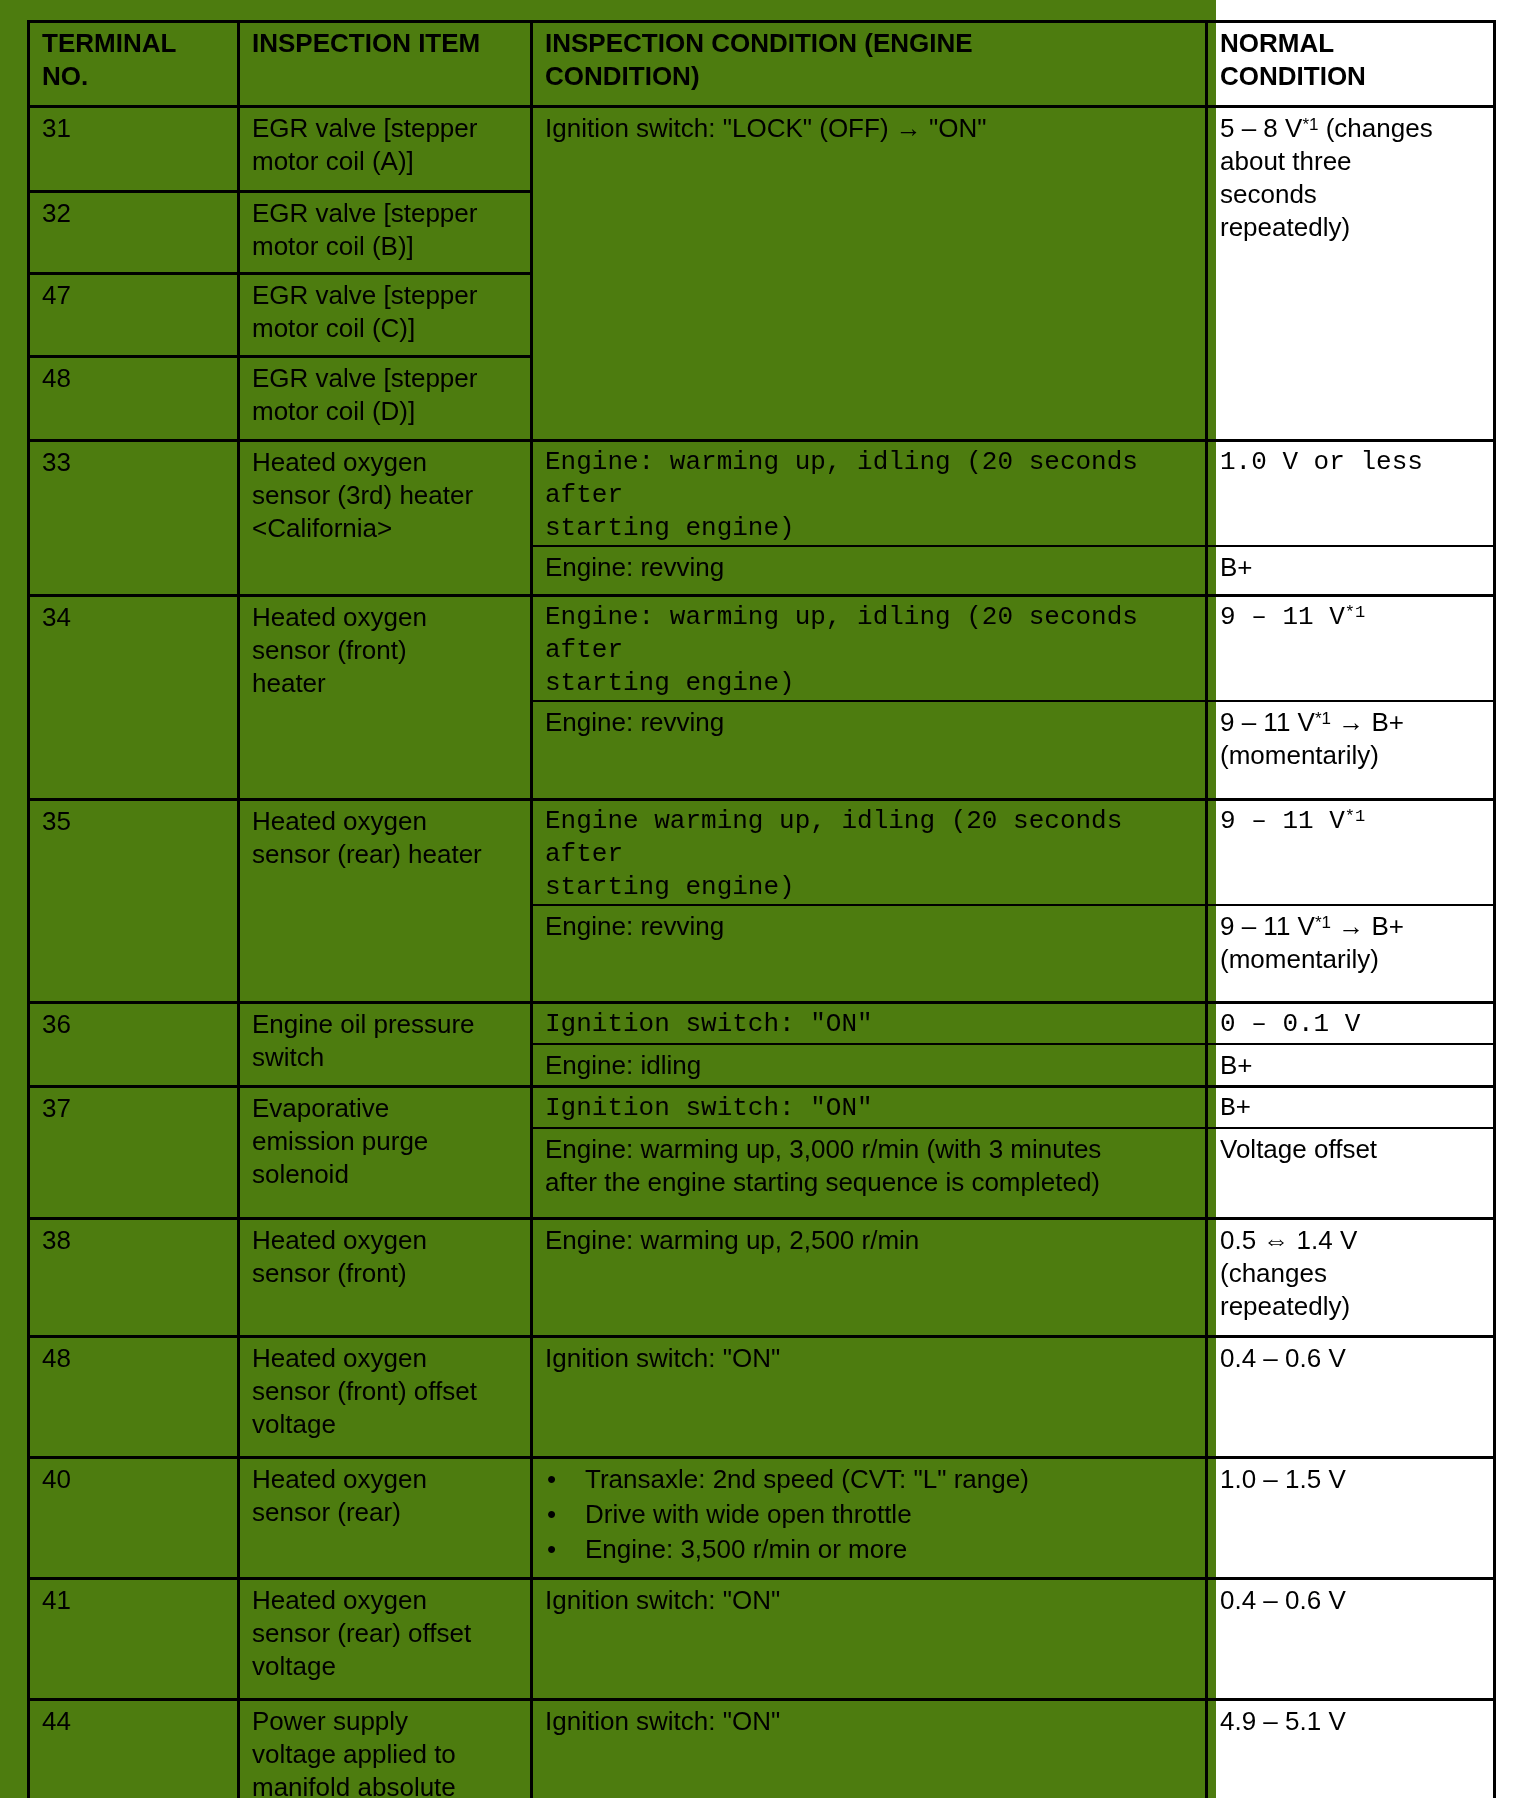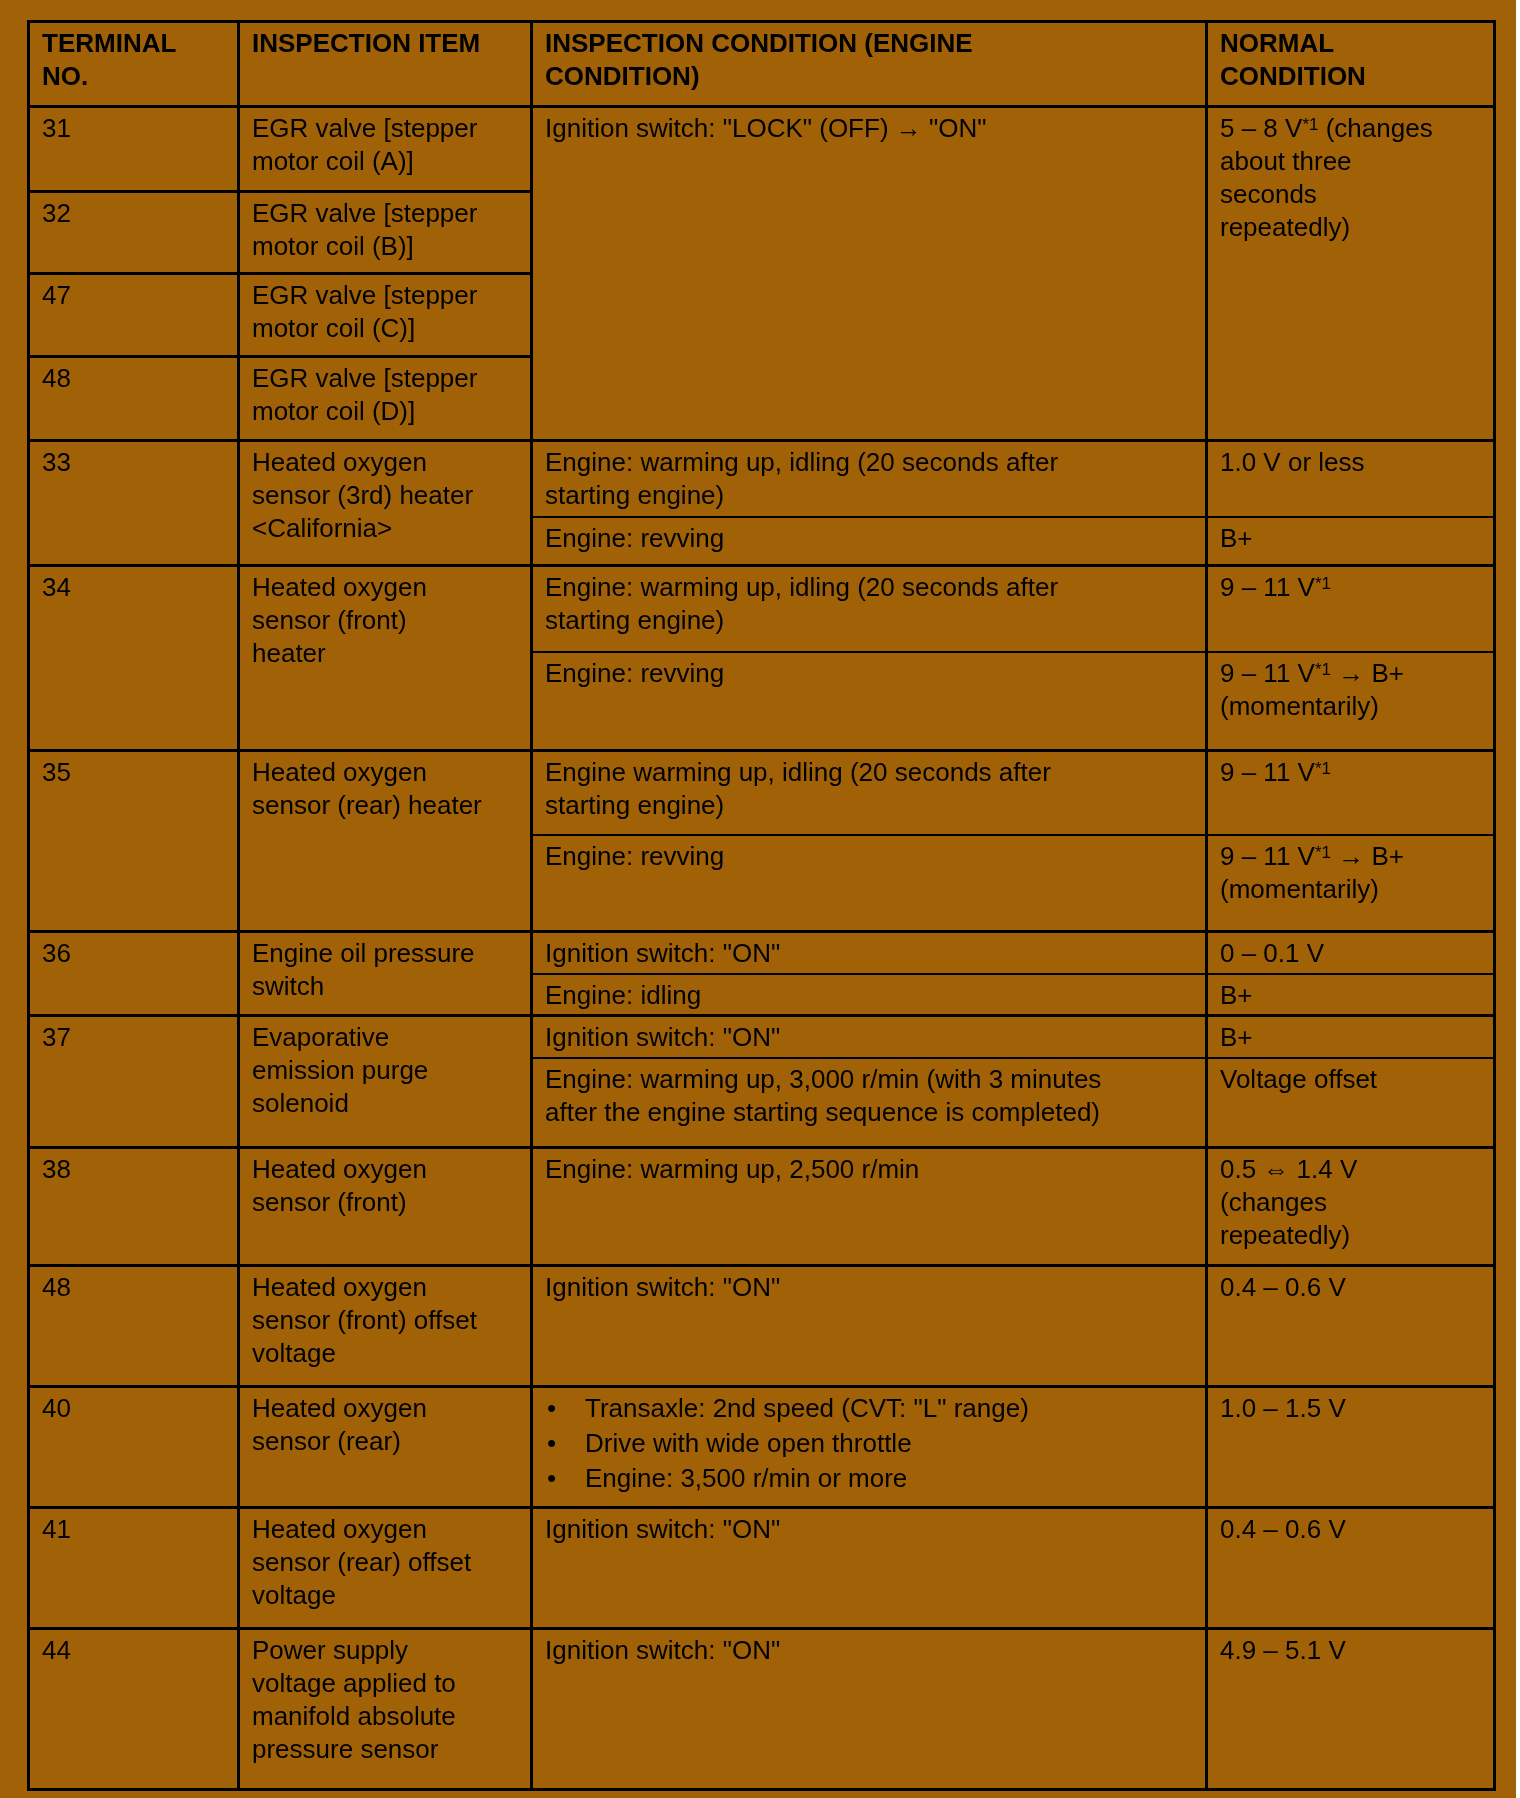--- a/index.html
+++ b/index.html
@@ -1,21 +1,21 @@
 <!DOCTYPE html>
 <html><head>
 <meta charset="utf-8">
 <style>
   * { box-sizing: border-box; }
   html, body { margin: 0; padding: 0; background: #ffffff; }
   .page {
     position: relative;
-    width: 1516px;
+    width: 1216px;
     height: 1798px;
-    background: #a16207;
+    background: #4d7c0f;
     font-family: "Liberation Sans", "DejaVu Sans", sans-serif;
     color: #000000;
   }
   table.voltage-table {
     position: absolute;
     left: 27px;
     top: 20px;
     width: 1466px;
     border-collapse: collapse;
     table-layout: fixed;
@@ -30,21 +30,21 @@
     text-align: left;
     padding: 4px 8px 0 12px;
     font-size: 26px;
     line-height: 33px;
     white-space: pre-line;
     overflow: hidden;
   }
   th { font-weight: bold; }
   
   tr.sub > td { border-top-width: 2px; }
-  tr.pre-sub > td.cell-cond, tr.pre-sub > td.cell-norm { border-bottom-width: 2px; }
+  tr.pre-sub > td.cell-cond, tr.pre-sub > td.cell-norm { border-bottom-width: 2px; font-family: Liberation Mono, monospace; }
   sup { font-size: 17px; line-height: 0; vertical-align: 7px; }
   ul.bullets {
     margin: 0;
     padding: 0;
     list-style: none;
   }
   ul.bullets li {
     position: relative;
     padding-left: 40px;
     margin-bottom: 2px;

